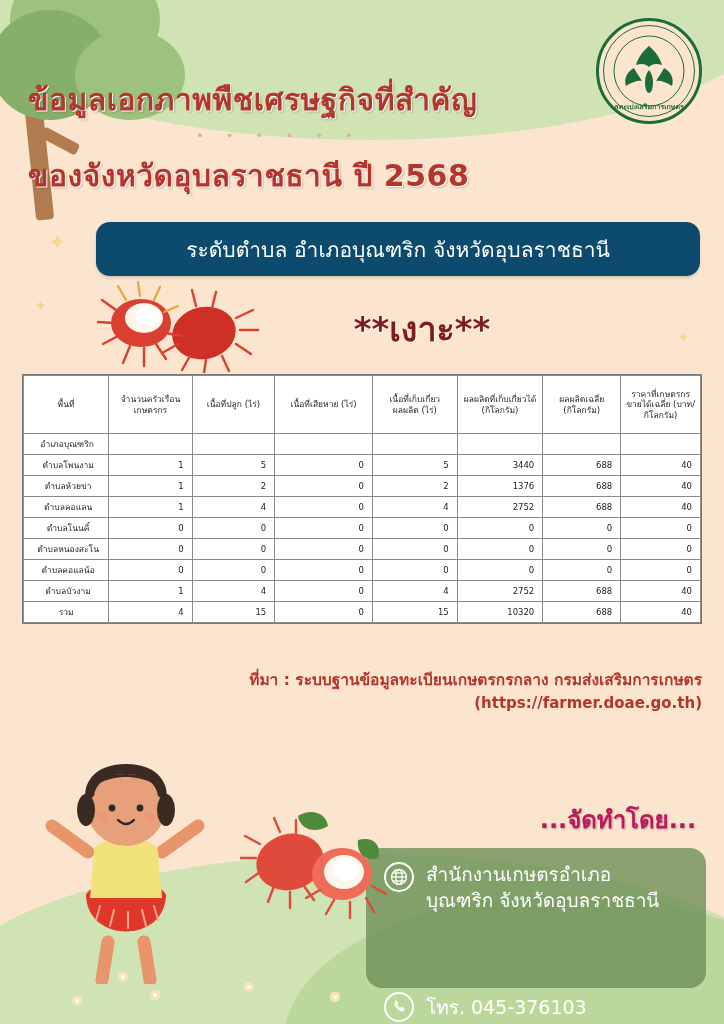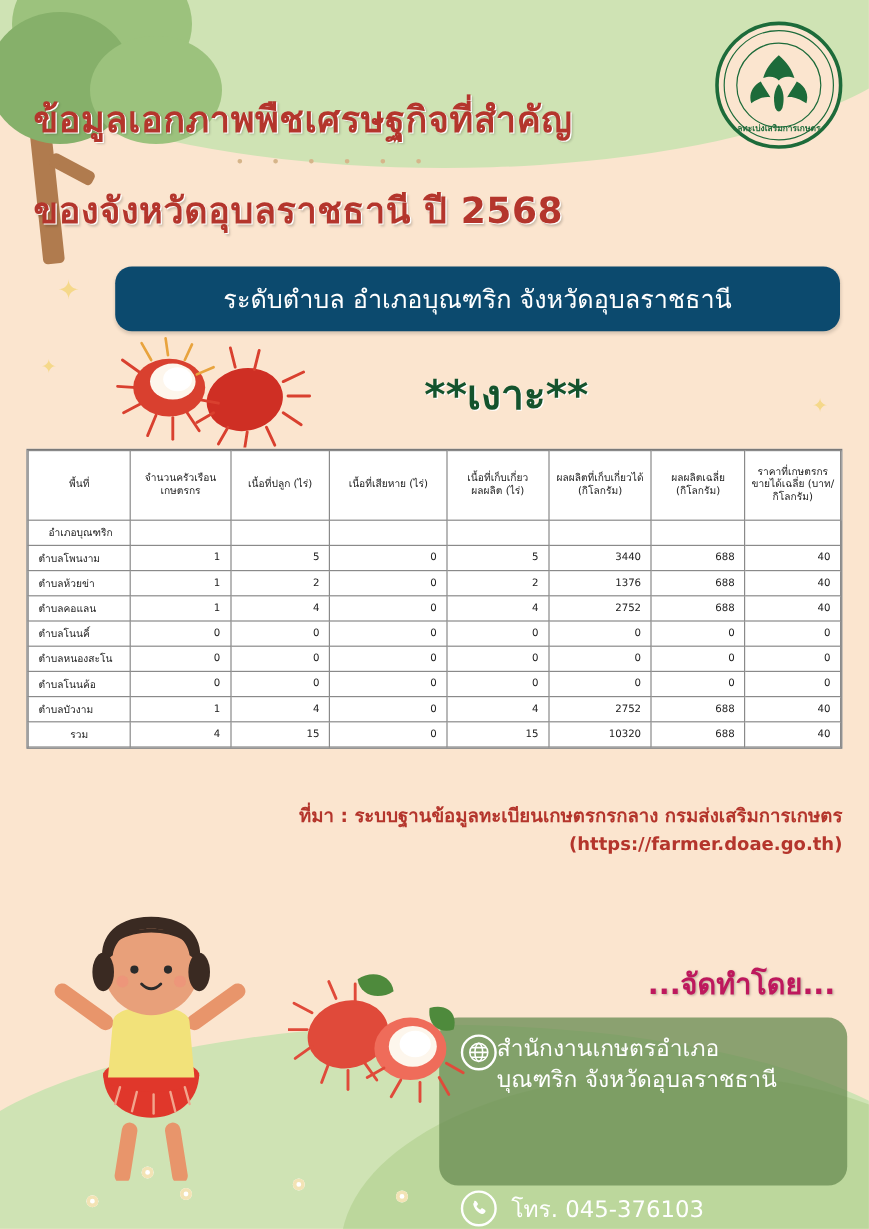--- a/index.html
+++ b/index.html
@@ -104,21 +104,21 @@
     display: flex; align-items: center; justify-content: center;
     box-shadow: 0 2px 3px rgba(0,0,0,.15);
   }
   .subtitle-bar span {
     color: #ffffff; font-size: 21px;
   }
 
   .crop-label {
     position: absolute; top: 302px; left: 0; width: 724px;
     text-align: center; padding-left: 120px;
-    font-size: 34px; font-weight: bold; color: #14532d;
+    font-size: 34px; font-weight: bold; color: #7f1d1d;
     text-shadow: 1px 1px 0 #fff;
   }
 
   
   .table-wrap {
     position: absolute; top: 374px; left: 22px;
     width: 680px;
     background: #fff;
     border: 1px solid #7a7a7a;
   }
@@ -134,21 +134,21 @@
     text-align: center;
     height: 19px;
   }
   thead th {
     height: 58px;
     font-weight: normal;
     line-height: 1.25;
     font-size: 8.5px;
     background: #fff;
   }
-  td.area { text-align: left; padding-left: 8px; }
+  td.area { text-align: center; padding-left: 8px; }
   td.num { text-align: right; padding-right: 8px; }
   tr.amphoe td { text-align: center; padding-left: 6px; }
   tr.total td { text-align: center; }
   tr.total td.num { text-align: right; }
 
   
   .source {
     position: absolute; top: 668px; right: 22px;
     text-align: right;
     color: #b4352c;
@@ -165,21 +165,21 @@
     text-shadow: 1px 1px 2px rgba(0,0,0,.25);
   }
   .office-box {
     position: absolute; top: 848px; right: 18px;
     width: 340px; min-height: 140px;
     background: rgba(107,142,84,.78);
     border-radius: 16px;
   }
   .office-row {
     position: absolute; left: 18px; top: 14px;
-    display: flex; align-items: flex-start; 
+    display: flex; align-items: flex-start; gap: 12px;
   }
   .office-row .txt { color: #fff; font-size: 19px; line-height: 1.35; }
   .phone-row {
     position: absolute; left: 18px; top: 96px;
     display: flex; gap: 12px; margin-top: 48px;
   }
   .phone-row .txt { color: #fff; font-size: 19px; }
   .circ-icon {
     width: 30px; height: 30px; border-radius: 50%;
     border: 2px solid #fff;
@@ -345,21 +345,21 @@
         <td class="area">ตำบลหนองสะโน</td>
         <td class="num">0</td>
         <td class="num">0</td>
         <td class="num">0</td>
         <td class="num">0</td>
         <td class="num">0</td>
         <td class="num">0</td>
         <td class="num">0</td>
       </tr>
       <tr>
-        <td class="area">ตำบลโนนค้อ</td>
+        <td class="area">ตำบลคอแลน้อ</td>
         <td class="num">0</td>
         <td class="num">0</td>
         <td class="num">0</td>
         <td class="num">0</td>
         <td class="num">0</td>
         <td class="num">0</td>
         <td class="num">0</td>
       </tr>
       <tr>
         <td class="area">ตำบลบัวงาม</td>

